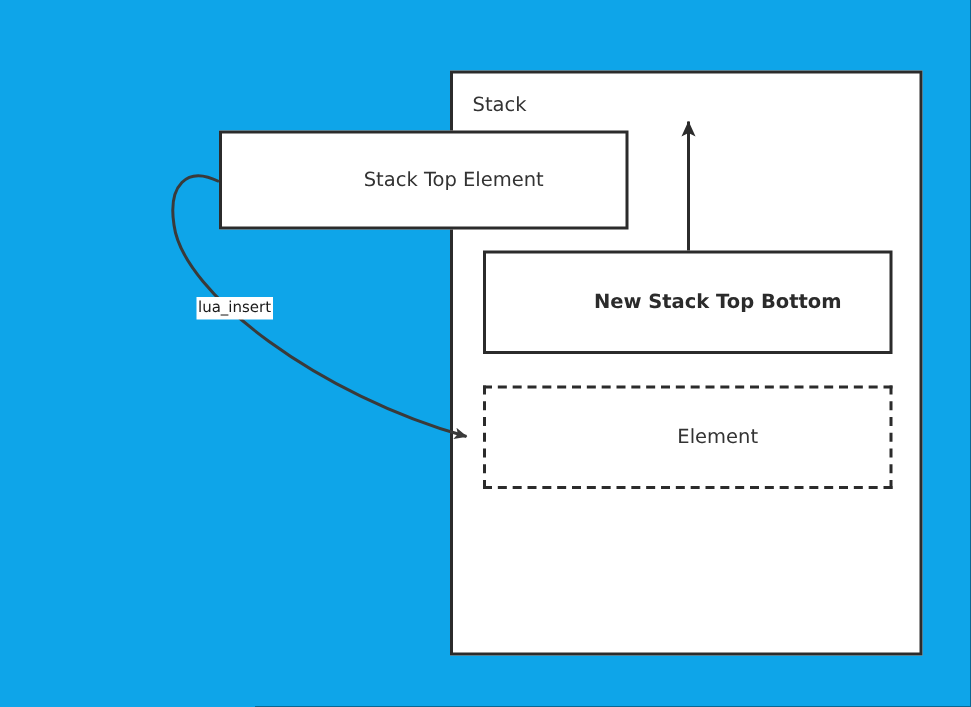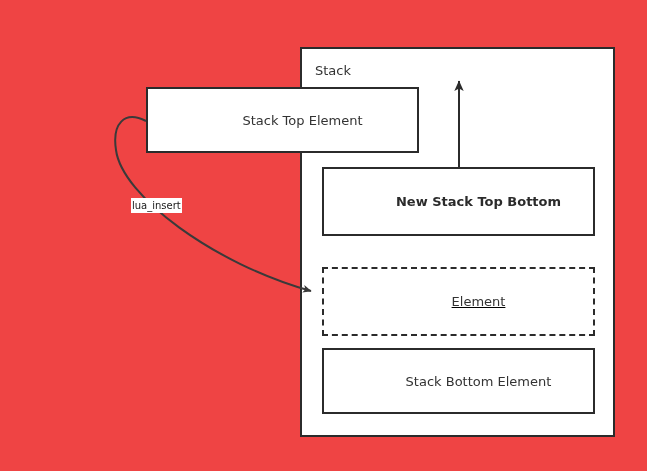--- a/index.html
+++ b/index.html
@@ -10,21 +10,21 @@
   body {
     width: 647px;
     height: 471px;
     overflow: hidden;
     font-family: "DejaVu Sans", "Liberation Sans", sans-serif;
   }
   #canvas {
     position: relative;
     width: 647px;
     height: 471px;
-    background: #ef4444;
+    background: #0ea5e9;
   }
 
   
   .stack-container {
     position: absolute;
     left: 300px;
     top: 47px;
     width: 315px;
     height: 390px;
     background: #ffffff;
@@ -62,21 +62,21 @@
     border-style: dashed;
     border-width: 2px;
   }
   .box .box-label.bold {
     font-weight: bold;
     color: #2b2b2b;
   }
 
   
   #box-new-top   { left: 322px; top: 167px; width: 273px; height: 69px; }
-  #box-element   { left: 322px; top: 267px; width: 273px; height: 69px; text-decoration: underline; }
+  #box-element   { left: 322px; top: 257px; width: 273px; height: 69px; }
   #box-bottom    { left: 322px; top: 348px; width: 273px; height: 66px; }
   #box-stack-top { left: 146px; top:  87px; width: 273px; height: 66px; z-index: 5; }
 
   
   #connectors {
     position: absolute;
     left: 0;
     top: 0;
     width: 647px;
     height: 471px;
@@ -108,23 +108,20 @@
   </div>
 
   <div class="box" id="box-new-top">
     <span class="box-label bold">New Stack Top Bottom</span>
   </div>
 
   <div class="box dashed" id="box-element">
     <span class="box-label">Element</span>
   </div>
 
-  <div class="box" id="box-bottom">
-    <span class="box-label">Stack Bottom Element</span>
-  </div>
 
   <div class="box" id="box-stack-top">
     <span class="box-label">Stack Top Element</span>
   </div>
 
   <svg id="connectors" viewBox="0 0 647 471" xmlns="http://www.w3.org/2000/svg">
     <defs>
       <marker id="arrowhead" markerWidth="9" markerHeight="9" refX="8" refY="4.5" orient="auto" markerUnits="userSpaceOnUse">
         <path d="M0,0.6 L8.6,4.5 L0,8.4 L2,4.5 Z" fill="#3a3a3a"></path>
       </marker>

